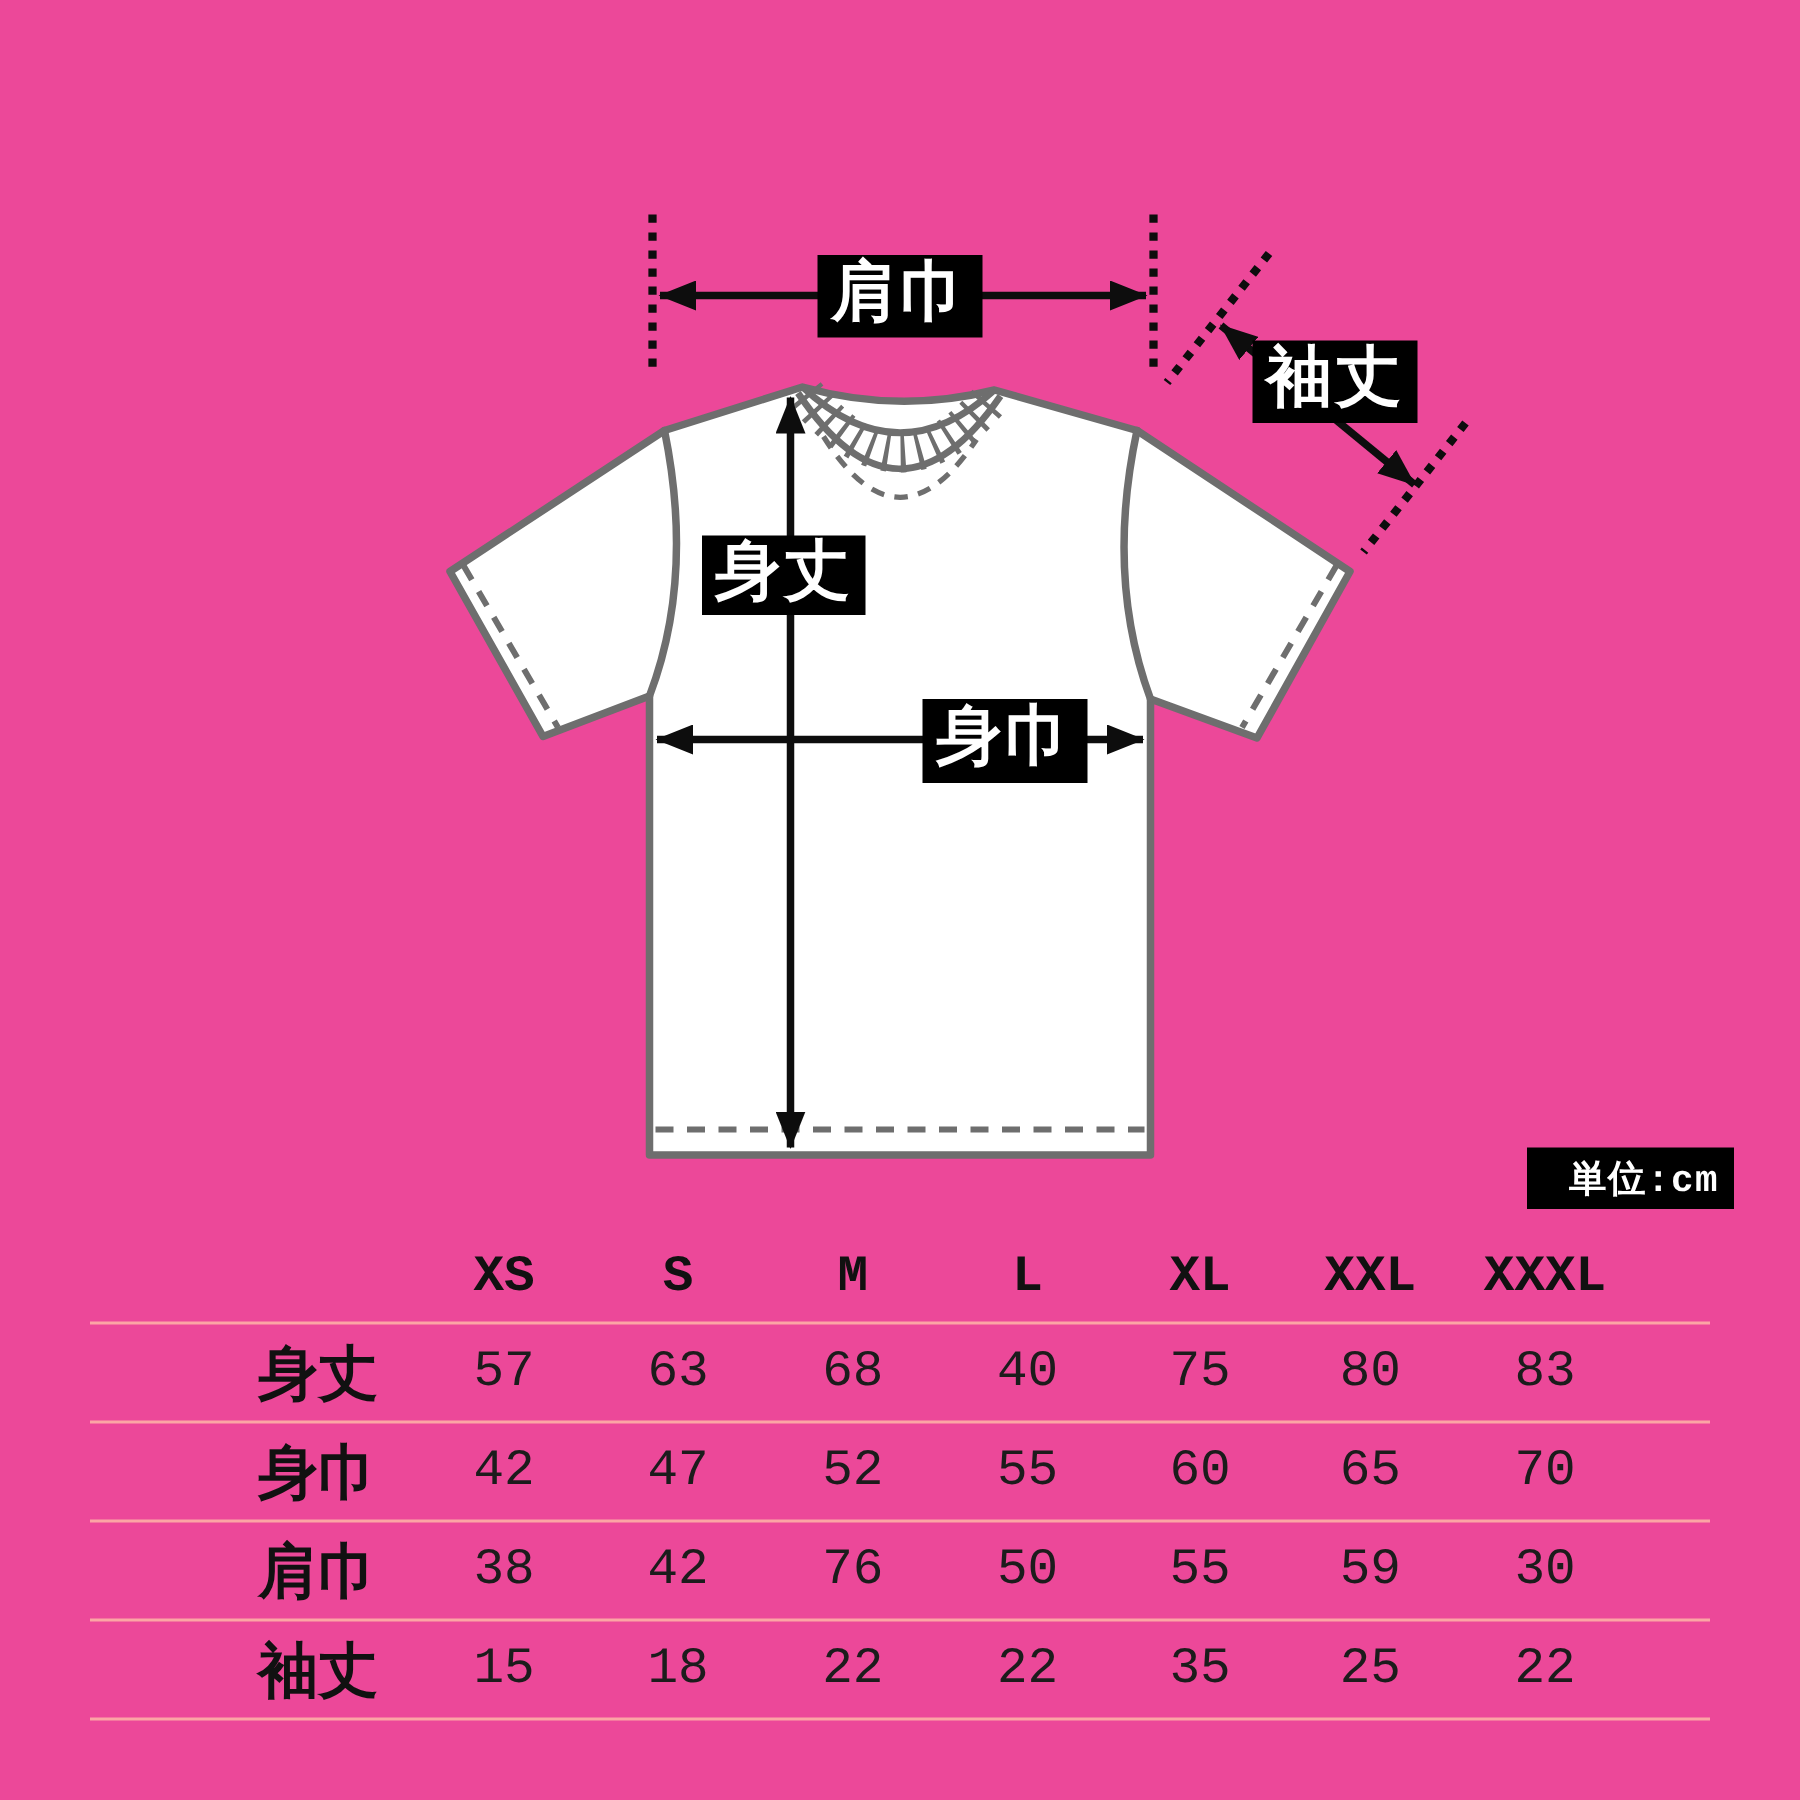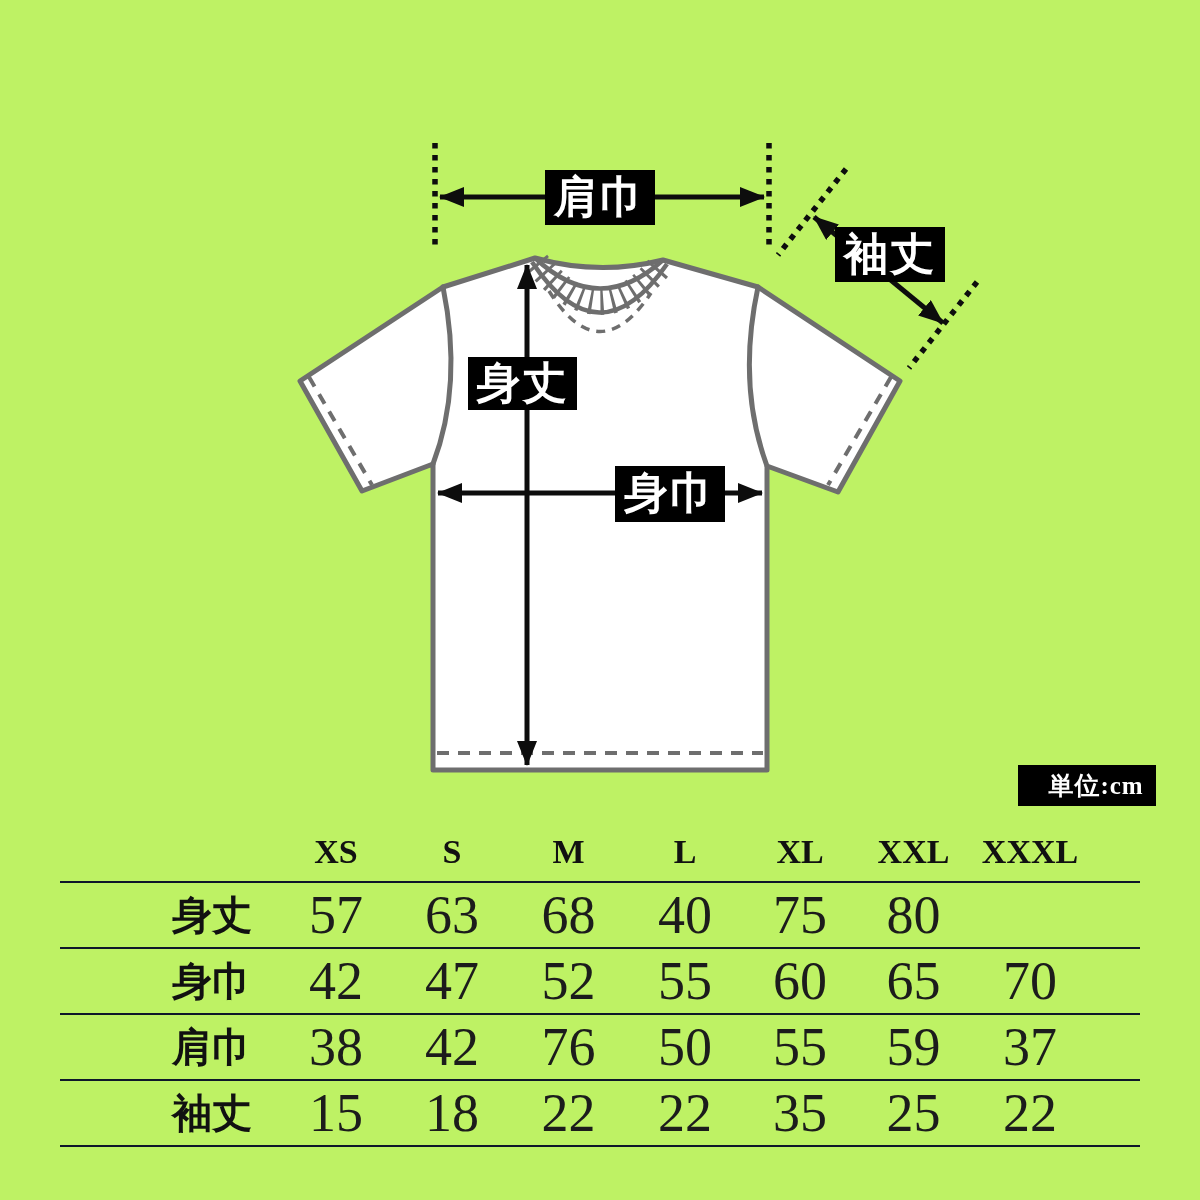--- a/index.html
+++ b/index.html
@@ -1,21 +1,21 @@
 <!DOCTYPE html>
 <html><head>
 <meta charset="utf-8">
 <style>
   html, body { margin: 0; padding: 0; background: #ffffff; }
   #page {
     position: relative;
     width: 1200px;
     height: 1200px;
-    background: #bef264;
-    font-family: Liberation Serif, serif;
+    background: #ec4899;
+    font-family: Liberation Mono, monospace;
     overflow: hidden;
   }
   #diagram-svg { position: absolute; left: 0; top: 0; }
 
   .measure-label {
     position: absolute;
     background: #000000;
     color: #ffffff;
     display: flex;
     align-items: center;
@@ -48,33 +48,33 @@
   #size-table {
     position: absolute;
     left: 60px; top: 822px;
     width: 1080px;
     color: #111111;
   }
   .t-row {
     display: grid;
     grid-template-columns: 218px 116px 116px 117px 116px 114px 113px 120px;
     align-items: center;
-    border-bottom: 2px solid #0f172a;
+    border-bottom: 2px solid #fca5a5;
   }
   .t-row.header { height: 59px; }
   .t-row.data   { height: 64px; }
   .t-cell { text-align: center; }
   .t-cell.colhead { font-weight: bold; font-size: 34px; }
   .t-cell.rowlabel {
     text-align: right;
     padding-right: 26px;
     font-weight: bold;
     font-size: 40px;
   }
-  .t-cell.num { font-size: 54px; font-weight: normal; color: #1c1c1c; }
+  .t-cell.num { font-size: 34px; font-weight: normal; color: #1c1c1c; }
 </style>
 </head>
 <body>
 
 <div id="page">
 
   <svg id="diagram-svg" width="1200" height="820" viewBox="0 0 1200 820">
     <defs>
       <marker id="ah" markerUnits="userSpaceOnUse" markerWidth="26" markerHeight="20" refX="24" refY="10" orient="auto-start-reverse">
         <path d="M0,0 L25,10 L0,20 Z" fill="#0d0d0d"></path>
@@ -128,20 +128,21 @@
     </div>
 
     <div class="t-row data">
       <div class="t-cell rowlabel">身丈</div>
       <div class="t-cell num">57</div>
       <div class="t-cell num">63</div>
       <div class="t-cell num">68</div>
       <div class="t-cell num">40</div>
       <div class="t-cell num">75</div>
       <div class="t-cell num">80</div>
+      <div class="t-cell num">83</div>
     </div>
 
     <div class="t-row data">
       <div class="t-cell rowlabel">身巾</div>
       <div class="t-cell num">42</div>
       <div class="t-cell num">47</div>
       <div class="t-cell num">52</div>
       <div class="t-cell num">55</div>
       <div class="t-cell num">60</div>
       <div class="t-cell num">65</div>
@@ -149,21 +150,21 @@
     </div>
 
     <div class="t-row data">
       <div class="t-cell rowlabel">肩巾</div>
       <div class="t-cell num">38</div>
       <div class="t-cell num">42</div>
       <div class="t-cell num">76</div>
       <div class="t-cell num">50</div>
       <div class="t-cell num">55</div>
       <div class="t-cell num">59</div>
-      <div class="t-cell num">37</div>
+      <div class="t-cell num">30</div>
     </div>
 
     <div class="t-row data">
       <div class="t-cell rowlabel">袖丈</div>
       <div class="t-cell num">15</div>
       <div class="t-cell num">18</div>
       <div class="t-cell num">22</div>
       <div class="t-cell num">22</div>
       <div class="t-cell num">35</div>
       <div class="t-cell num">25</div>

